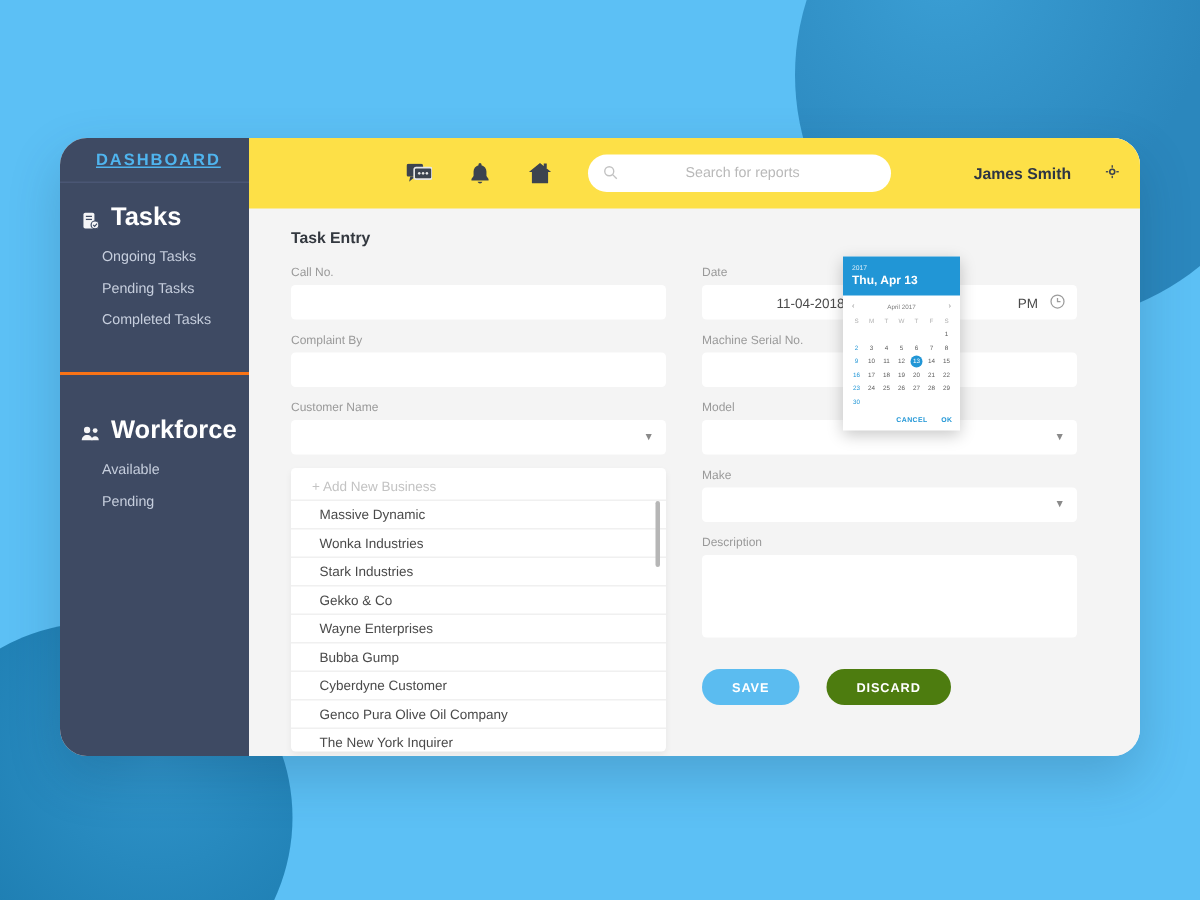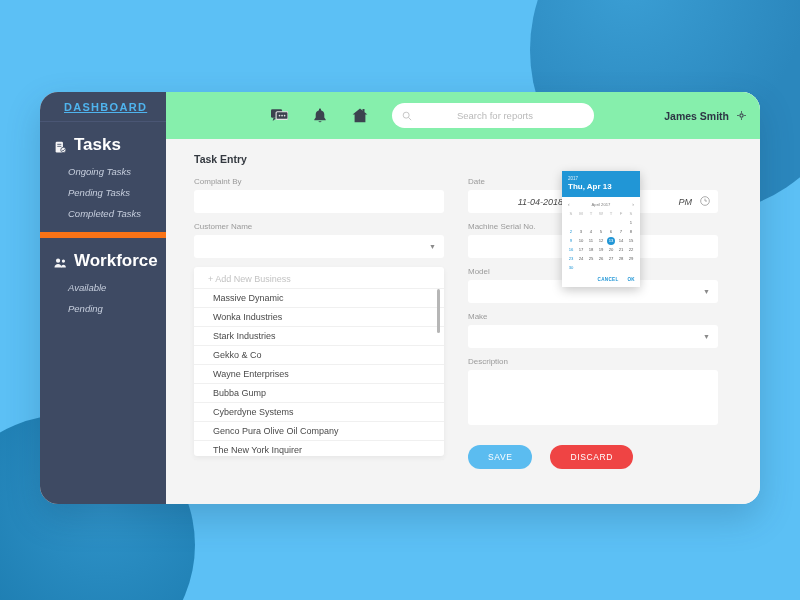--- a/index.html
+++ b/index.html
@@ -51,88 +51,87 @@
     padding-left: 24px;
     font-size: 11px;
     letter-spacing: 1.3px;
     font-weight: bold;
     color: #4fb4ee;
     border-bottom: 1px solid #4a5674;
     text-decoration: underline;
   }
   .nav-group { padding-top: 10px; }
   .nav-group + .nav-group {
-    margin-top: 8px;
-    border-top: 6px solid #f97316;
-    padding-top: 10px;
+    margin-top: 24px;
+    border-top: 2px solid #f97316;
+    padding-top: 24px;
   }
   .group-head {
     display: flex; align-items: center; gap: 7px;
     padding: 3px 0 6px 14px;
     font-size: 17px; font-weight: bold; color: #ffffff;
   }
   .group-head .gicon { width: 13px; height: 13px; display: block; opacity: .95; }
   .nav-item {
     font-size: 9.5px;
     color: #c6cedd;
     padding: 5px 0 5px 28px;
     position: relative;
-    font-style: italic;
   }
   .nav-item.active {
     background: #4a587a;
     color: #6fc5f2;
     border-radius: 13px;
     margin: 1px 4px 1px 8px;
     padding-left: 20px;
   }
   .nav-item.active .edge {
     position: absolute; right: -4px; top: 0; bottom: 0;
     width: 3px; background: #4fb4ee; border-radius: 2px;
   }
 
   
   .pane { flex: 1; display: flex; flex-direction: column; background: #f4f4f4; min-width: 0; }
   .topbar {
     height: 47px;
-    background: #86efac;
+    background: #fde047;
     display: flex; align-items: center;
     padding: 0 14px 0 0;
   }
   .topicons { display: flex; align-items: center; gap: 25px; margin-left: 105px; }
   .topicons svg { display: block; }
   .search-box {
     margin-left: 24px;
     width: 202px; height: 25px;
     background: #fff; border-radius: 13px;
     display: flex; align-items: center; padding: 0 10px;
     position: relative;
   }
   .search-box input {
     border: 0; outline: 0; background: transparent;
     font-family: inherit; font-size: 9.5px; color: #777;
     flex: 1; text-align: center; margin-left: -6px;
   }
   .search-box input::placeholder { color: #b9b9b9; }
   .user-area {
     margin-left: auto;
-    display: flex; align-items: center; gap: 8px;
+    display: flex; align-items: center; gap: 23px;
     font-size: 10.5px; color: #2d3544; font-weight: bold;
   }
 
   .content { flex: 1; padding: 14px 22px 0 28px; position: relative; overflow: hidden; }
   .page-title { font-size: 10.5px; font-weight: bold; color: #33383f; margin-bottom: 12px; }
   .cols { display: flex; gap: 24px; }
   .col { width: 250px; position: relative; }
   .field { margin-bottom: 9px; }
   .flabel { font-size: 8px; color: #9a9a9a; margin-bottom: 4px; display: block; }
   .finput {
     height: 23px; background: #fff; border-radius: 3px;
     display: flex; align-items: center; padding: 0 8px;
-    font-size: 9px; color: #4a4a4a; font-style: italic;
+    font-size: 9px; color: #4a4a4a;
   }
   .finput.right { justify-content: flex-end; gap: 8px; }
   .finput .caret { margin-left: auto; color: #8a8a8a; font-size: 7px; }
   .ficon { opacity: .75; }
 
   
   .dropdown {
     background: #fff; border-radius: 3px;
     margin-top: 6px; position: relative;
     box-shadow: 0 2px 5px rgba(0,0,0,0.06);
@@ -152,26 +151,26 @@
   }
 
   textarea.desc {
     width: 100%; height: 55px; border: 0; outline: 0; resize: none;
     background: #fff; border-radius: 3px; padding: 6px 8px;
     font-family: inherit; font-size: 9px; color: #4a4a4a;
   }
   .actions { display: flex; gap: 18px; margin-top: 16px; }
   .btn {
     border: 0; cursor: pointer;
-    font-family: inherit; font-size: 8.5px; font-weight: normal;
+    font-family: inherit; font-size: 8.5px; font-weight: bold;
     letter-spacing: .6px; color: #fff;
     border-radius: 13px; padding: 7px 20px;
   }
   .btn.save { background: #5bbcf0; }
-  .btn.discard { background: #ef4444; text-align: center; }
+  .btn.discard { background: #4d7c0f; text-align: center; }
 
   
   .datepicker {
     position: absolute;
     left: 396px; top: 32px;
     width: 78px;
     background: #fff;
     box-shadow: 0 3px 10px rgba(0,0,0,0.22);
     z-index: 20;
     font-size: 4.2px;
@@ -302,20 +301,26 @@
       </div>
     </header>
 
     <div class="content">
       <div class="page-title">Task Entry</div>
 
       <div class="cols">
 
         <div class="col">
           <div class="field">
+            <span class="flabel">Call No.</span>
+            <div class="finput">
+                <span></span>
+              </div>
+          </div>
+          <div class="field">
             <span class="flabel">Complaint By</span>
             <div class="finput">
                 <span></span>
               </div>
           </div>
           <div class="field">
             <span class="flabel">Customer Name</span>
             <div class="finput">
               <span></span>
               <span class="caret">▼</span>
@@ -323,21 +328,21 @@
           </div>
 
           <div class="dropdown">
             <div class="dd-item add">+ Add New Business</div>
             <div class="dd-item">Massive Dynamic</div>
             <div class="dd-item">Wonka Industries</div>
             <div class="dd-item">Stark Industries</div>
             <div class="dd-item">Gekko &amp; Co</div>
             <div class="dd-item">Wayne Enterprises</div>
             <div class="dd-item">Bubba Gump</div>
-            <div class="dd-item">Cyberdyne Systems</div>
+            <div class="dd-item">Cyberdyne Customer</div>
             <div class="dd-item">Genco Pura Olive Oil Company</div>
             <div class="dd-item">The New York Inquirer</div>
             <div class="dd-scroll"></div>
           </div>
         </div>
 
         <div class="col">
           <div style="display:flex; gap:10px;">
             <div class="field" style="flex:1;">
               <span class="flabel">Date</span>

